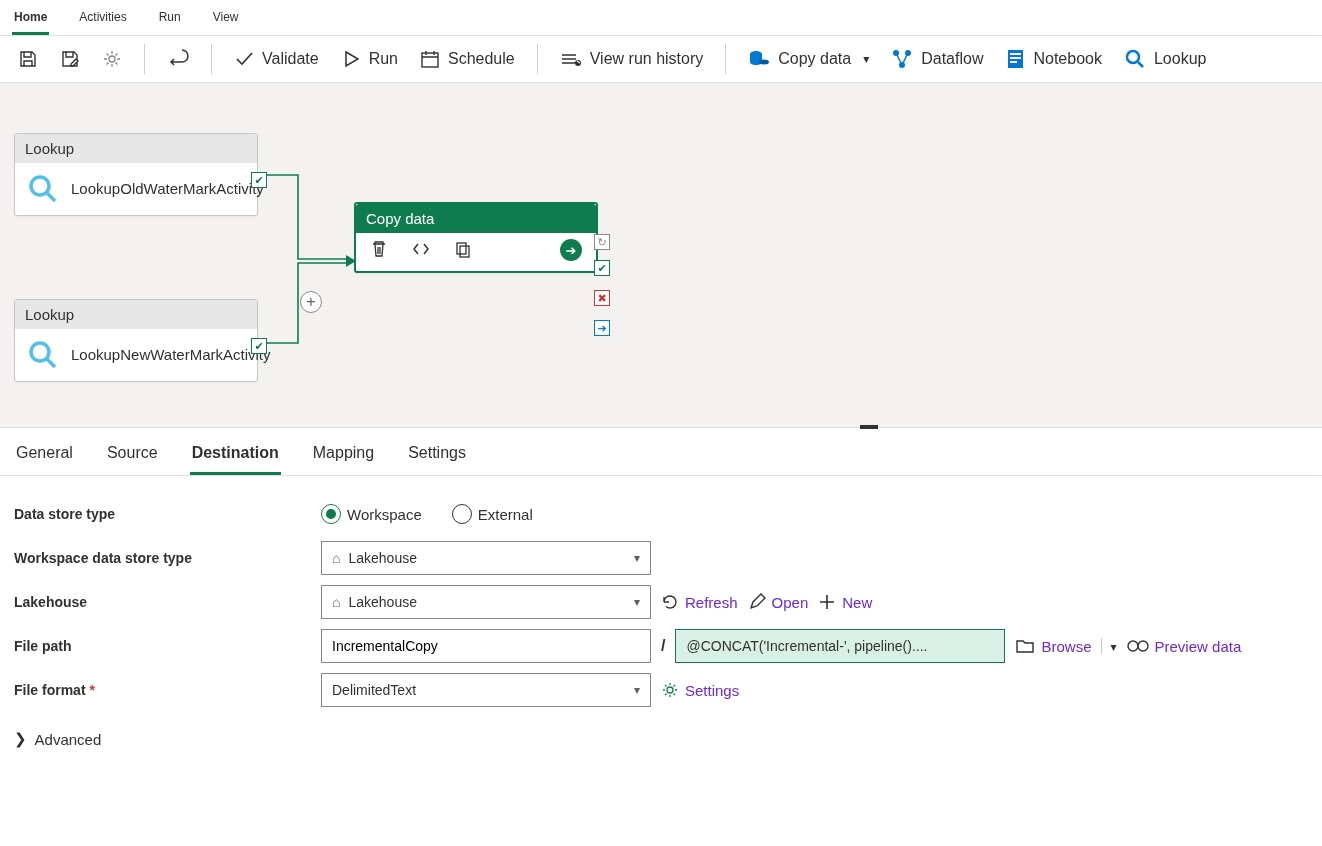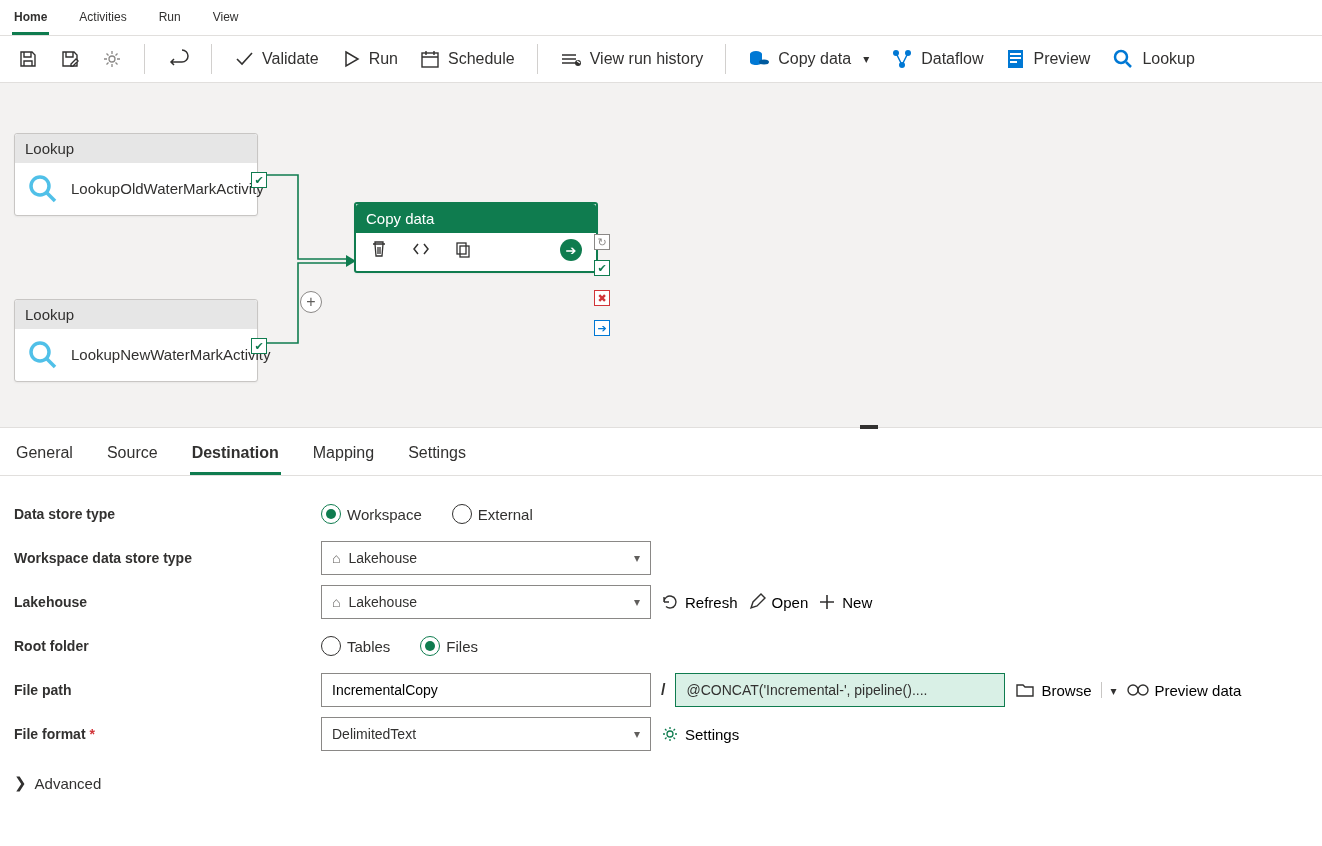--- a/index.html
+++ b/index.html
@@ -61,21 +61,21 @@
 .rcircle.checked { border-color:#0f7c4f; }
 
 .select { width: 330px; height: 34px; border: 1px solid #8a8886; display: flex; align-items: center; padding: 0 10px; justify-content: space-between; font-size: 14px; cursor: pointer; background:#fff; }
 .select .sicon { margin-right: 8px; color:#605e5c; }
 .select .sval { flex: 1; }
 .select .schev { color: #605e5c; font-size: 12px; }
 
 .textin { width: 330px; height: 34px; border: 1px solid #8a8886; padding: 0 10px; font-size: 14px; background:#fff; }
 .exprin { width: 330px; height: 34px; border: 1px solid #0f7c4f; background: #d9f0e6; padding: 0 10px; font-size: 14px; display:flex; align-items:center; overflow:hidden; white-space:nowrap; }
 
-.linkbtn { display: inline-flex; align-items: center; gap: 6px; cursor: pointer; font-size: 15px; color:#000000; }
+.linkbtn { display: inline-flex; align-items: center; gap: 6px; cursor: pointer; font-size: 15px; color:#6d28d9; }
 .linkbtn svg { flex-shrink:0; }
 
 .pathsep { font-size: 16px; font-weight: 600; }
 
 .advrow { display:flex; align-items:center; gap:8px; padding-top:18px; cursor:pointer; font-size:15px; }
 </style>
 </head>
 <body>
 
 <div class="topnav">
@@ -157,21 +157,21 @@
       </svg>
     <span>Dataflow</span>
   </span>
   <span class="tbtn">
     <svg width="20" height="22" viewBox="0 0 20 22">
         <rect x="3" y="2" width="15" height="18" fill="#0078d4"></rect>
         <rect x="5" y="5" width="11" height="2" fill="#fff"></rect>
         <rect x="5" y="9" width="11" height="2" fill="#fff"></rect>
         <rect x="5" y="13" width="7" height="2" fill="#fff"></rect>
       </svg>
-    <span>Preview</span>
+    <span>Notebook</span>
   </span>
   <span class="tbtn">
     <svg width="22" height="22" viewBox="0 0 22 22">
         <circle cx="9" cy="9" r="6" fill="none" stroke="#0078d4" stroke-width="2.5"></circle>
         <path stroke="#0078d4" stroke-width="2.5" d="M14 14l5 5"></path>
       </svg>
     <span>Lookup</span>
   </span>
 </div>
 
@@ -290,33 +290,20 @@
       </span>
       <span class="linkbtn">
         <svg width="18" height="18" viewBox="0 0 18 18">
             <path stroke="#323130" stroke-width="1.6" d="M9 2v14M2 9h14"></path>
           </svg>
         <span>New</span>
       </span>
     </div>
   </div>
 
-  <div class="frow">
-    <div class="flabel">Root folder</div>
-    <div class="fctrl">
-      <label class="radio">
-          <span class="rcircle"></span>
-          <span>Tables</span>
-        </label>
-      <label class="radio">
-          <span class="rcircle checked"></span>
-          <span>Files</span>
-        </label>
-    </div>
-  </div>
 
   <div class="frow">
     <div class="flabel">File path</div>
     <div class="fctrl">
       <input class="textin" value="IncrementalCopy" style="">
       <span class="pathsep">/</span>
       <div class="exprin">
           <span>@CONCAT('Incremental-', pipeline()....</span>
         </div>
       <span class="linkbtn">

